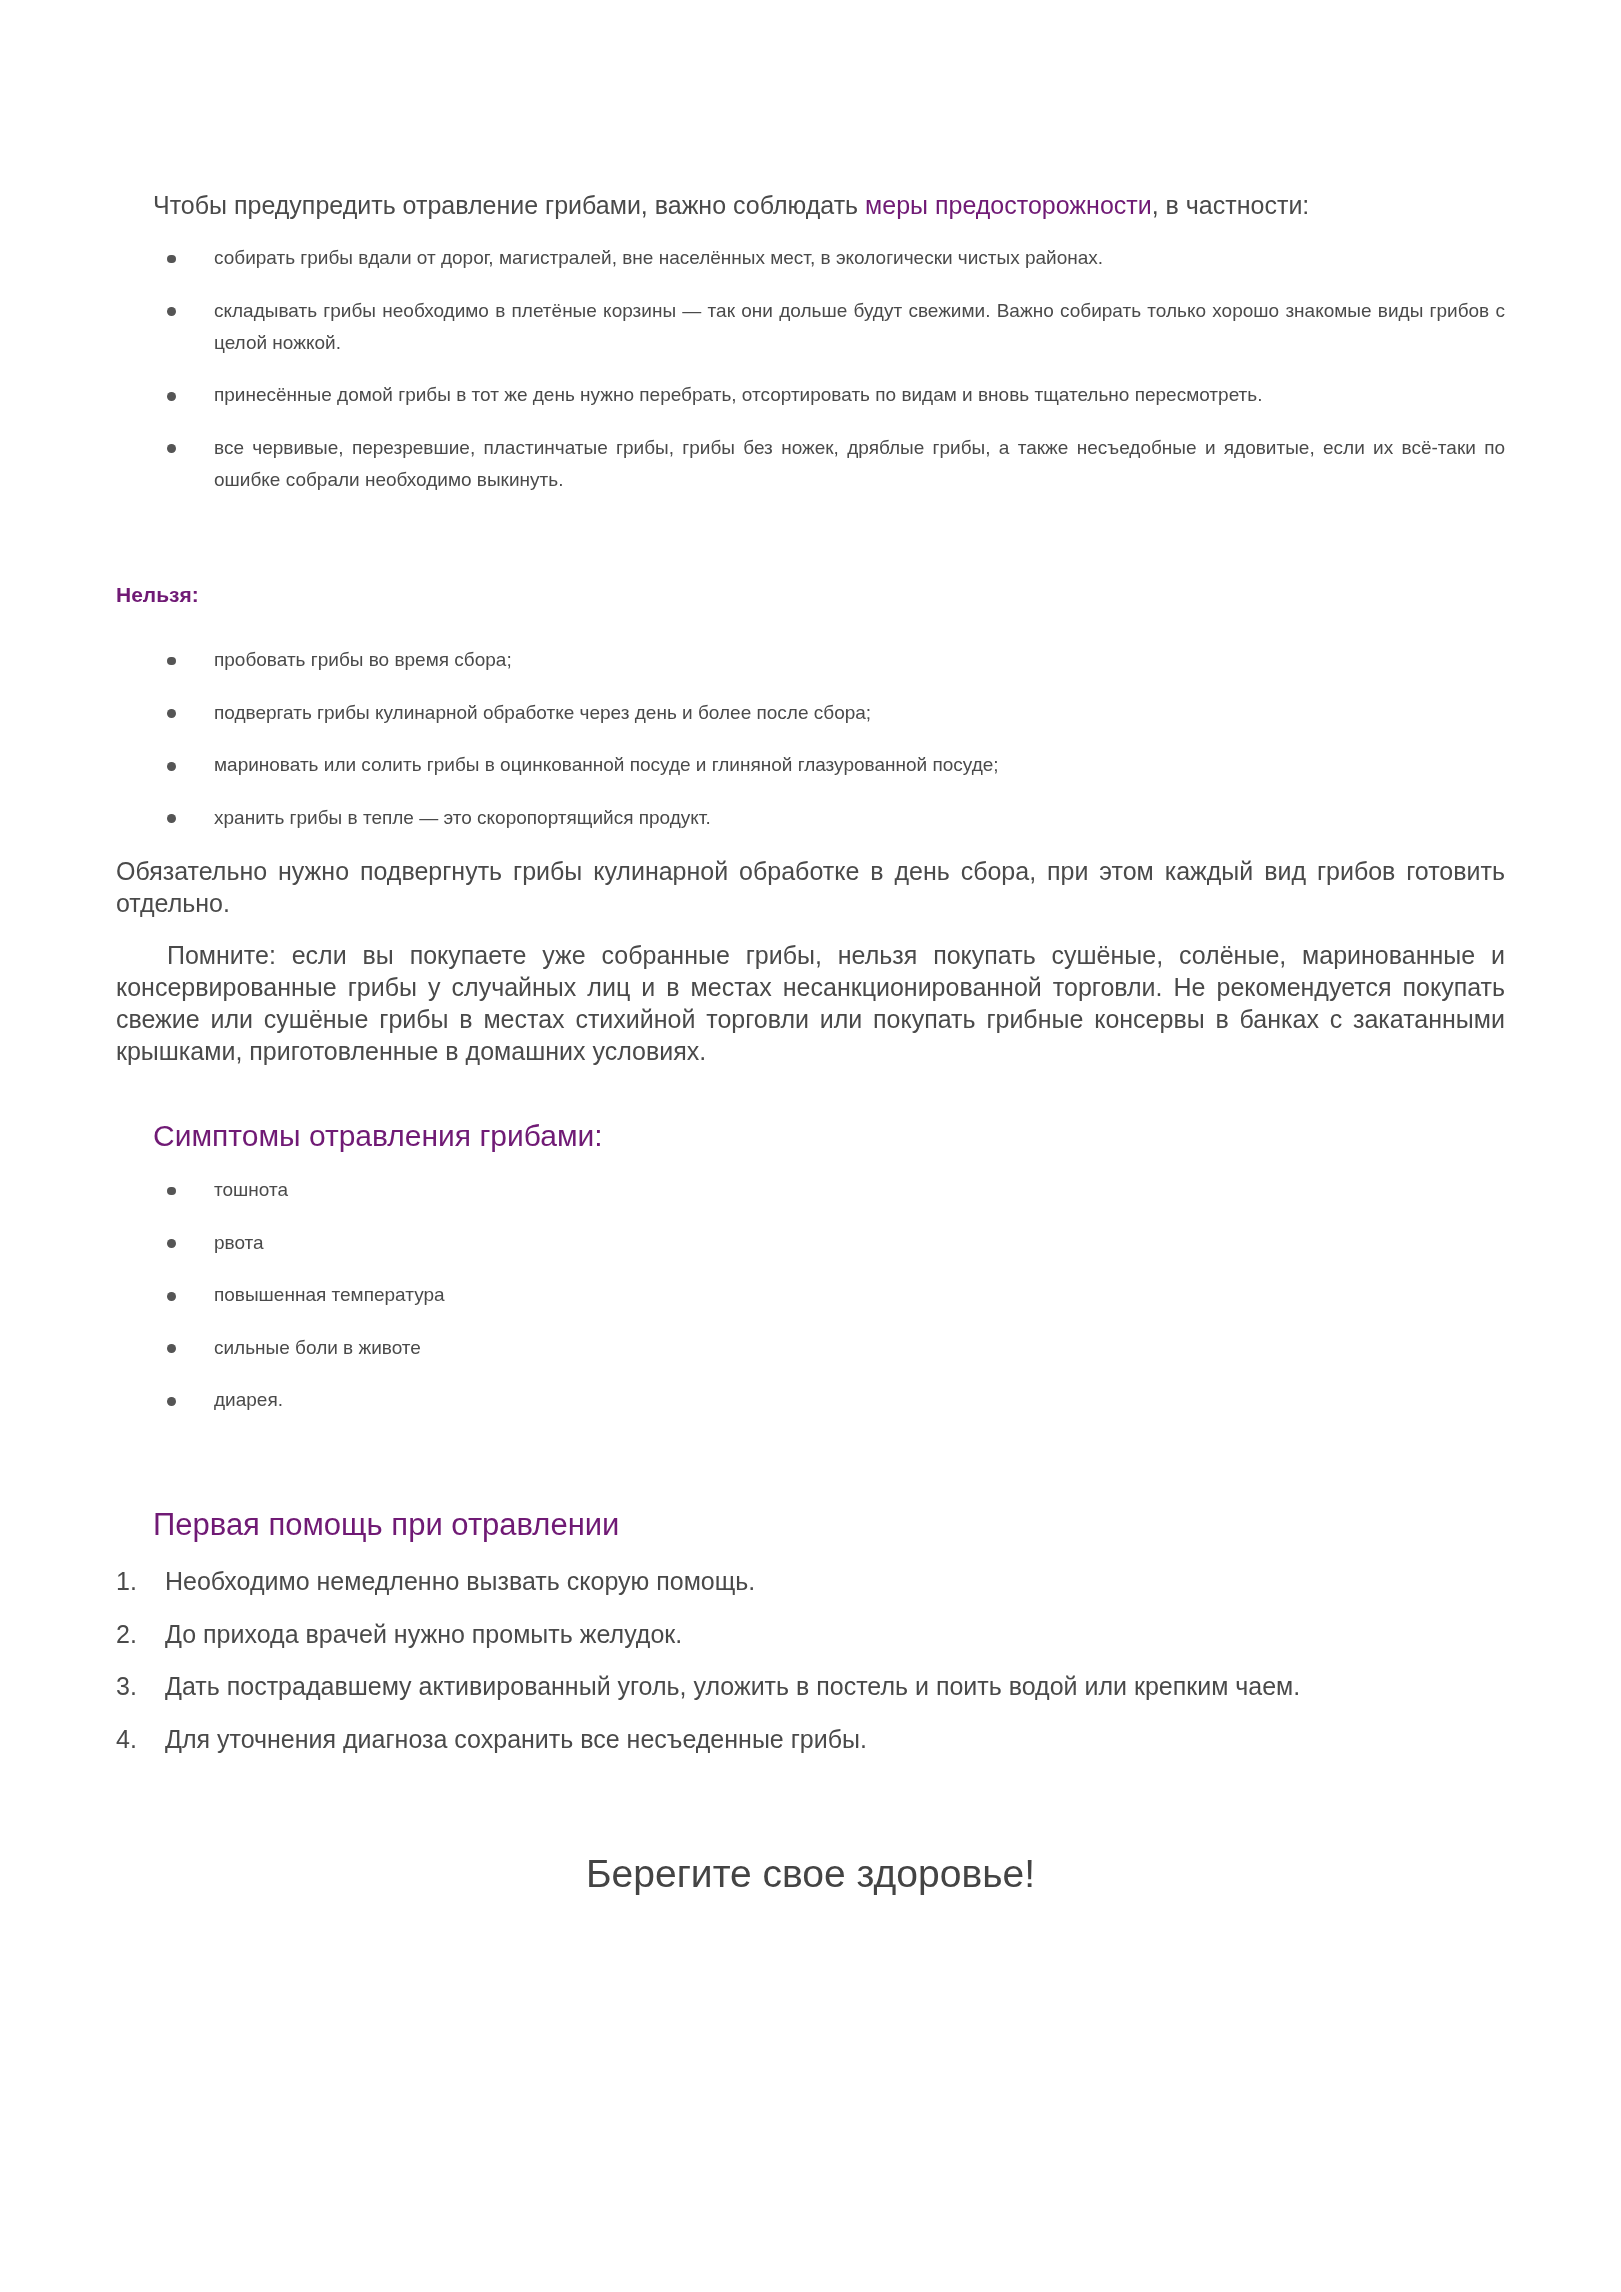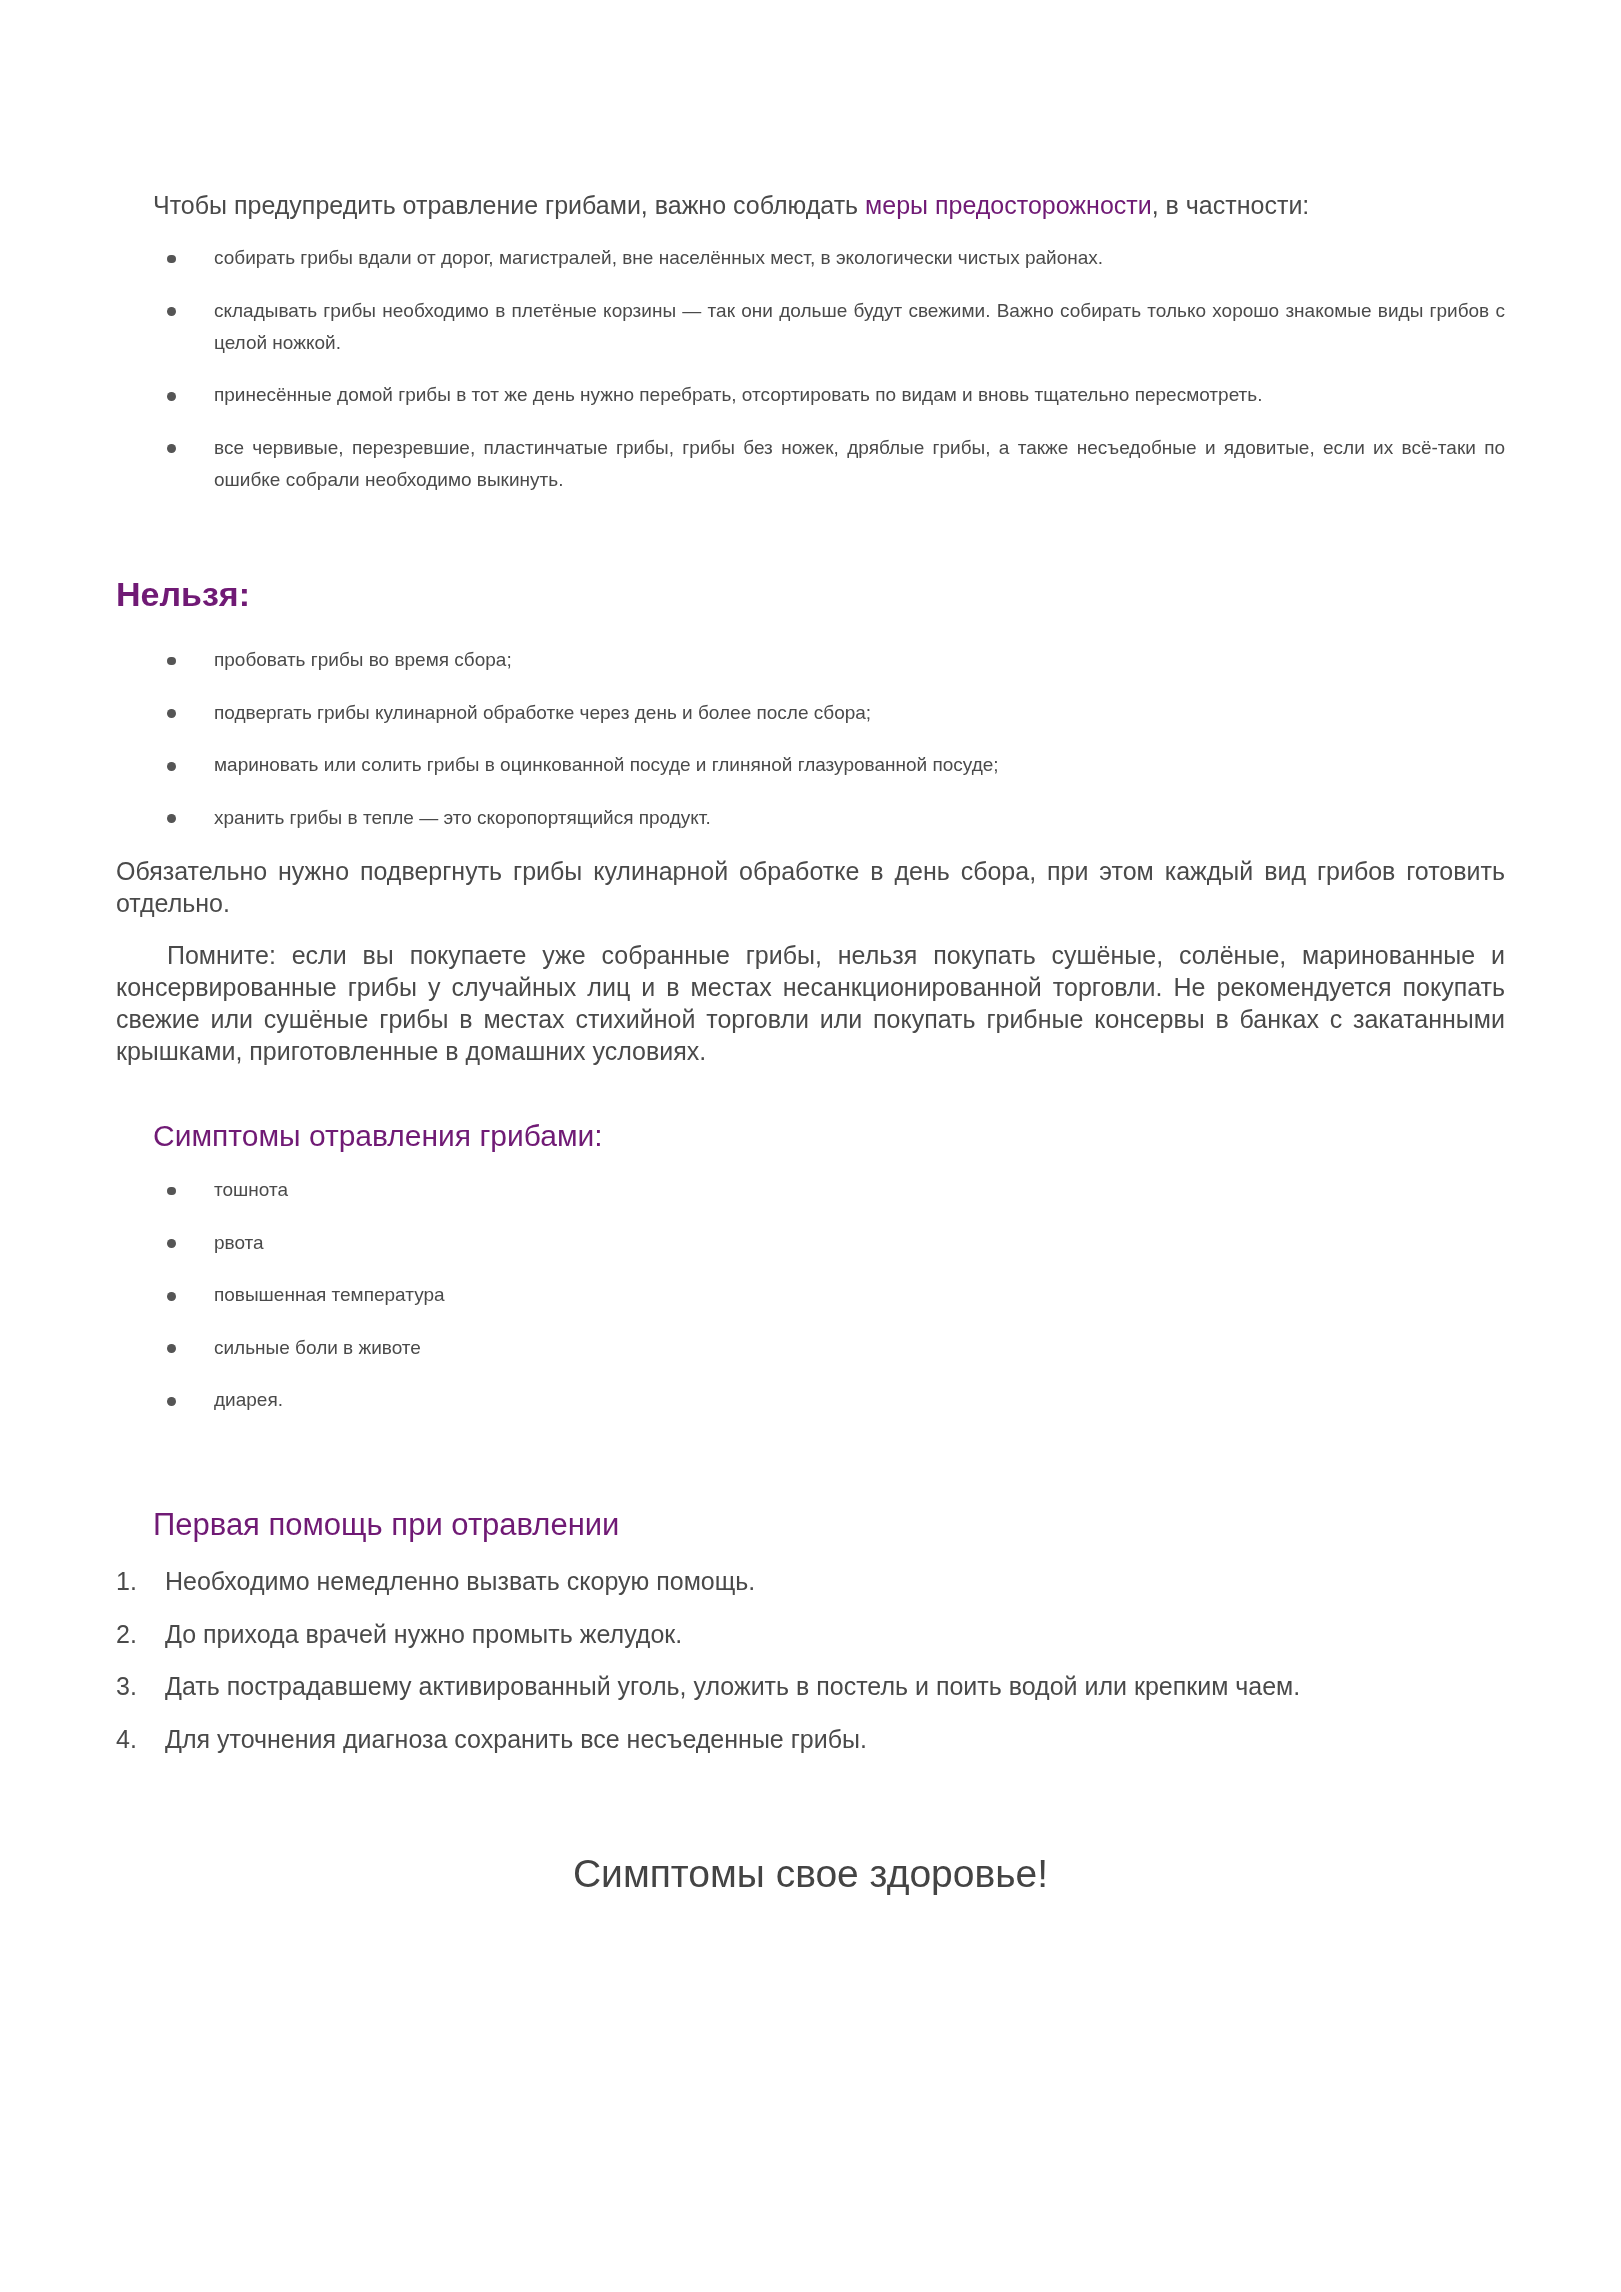--- a/index.html
+++ b/index.html
@@ -7,21 +7,21 @@
          font-family: "Liberation Sans", sans-serif; color: #4a4a4a; }
   .page { position: absolute; left: 116px; top: 0; width: 1389px; }
   .p { font-size: 25px; line-height: 32px; margin: 0; text-align: justify; }
   .red { color: #701a75; }
   .intro { position: absolute; top: 189px; left: 37px; width: 1353px; text-align: left; }
   ul.blist { list-style: none; margin: 0; padding: 0; position: absolute; left: 0; width: 1389px; }
   ul.blist li { position: relative; padding-left: 98px; font-size: 19px; line-height: 32px;
                 text-align: justify; margin-bottom: 20.6px; }
   ul.blist li .dot { position: absolute; left: 51px; top: 12.7px; width: 8.8px; height: 8.8px;
                      border-radius: 50%; background: #555; }
-  .h-nelzya { position: absolute; top: 577px; left: 0; font-size: 34px; line-height: 35px; margin: 0; }
+  .h-nelzya { position: absolute; top: 577px; left: 0; font-size: 21px; line-height: 35px; margin: 0; }
   .h-nelzya b { font-weight: bold; }
   .h-sym { position: absolute; top: 1117px; left: 37px; font-size: 30px; line-height: 37px; margin: 0; font-weight: normal; }
   .h-aid { position: absolute; top: 1509px; left: 37px; font-size: 31px; line-height: 32px; margin: 0; font-weight: normal; }
   ol.nlist { list-style: none; margin: 0; padding: 0; position: absolute; top: 1565px; left: 0; width: 1389px; }
   ol.nlist li { position: relative; padding-left: 49px; font-size: 25px; line-height: 32px; margin-bottom: 20.6px; }
   ol.nlist li .num { position: absolute; left: 0; top: 0; }
   .closing { position: absolute; top: 1850px; left: 0; width: 1389px; text-align: center;
              font-size: 39px; line-height: 47px; color: #444; margin: 0; }
 </style>
 </head>
@@ -63,16 +63,16 @@
 
   <h3 class="h-aid red">Первая помощь при отравлении</h3>
 
   <ol class="nlist">
     <li><span class="num">1.</span><span>Необходимо немедленно вызвать скорую помощь.</span></li>
     <li><span class="num">2.</span><span>До прихода врачей нужно промыть желудок.</span></li>
     <li><span class="num">3.</span><span>Дать пострадавшему активированный уголь, уложить в постель и поить водой или крепким чаем.</span></li>
     <li><span class="num">4.</span><span>Для уточнения диагноза сохранить все несъеденные грибы.</span></li>
   </ol>
 
-  <p class="closing">Симптомы свое здоровье!</p>
+  <p class="closing">Берегите свое здоровье!</p>
 
 </div>
 
 
 </body></html>

